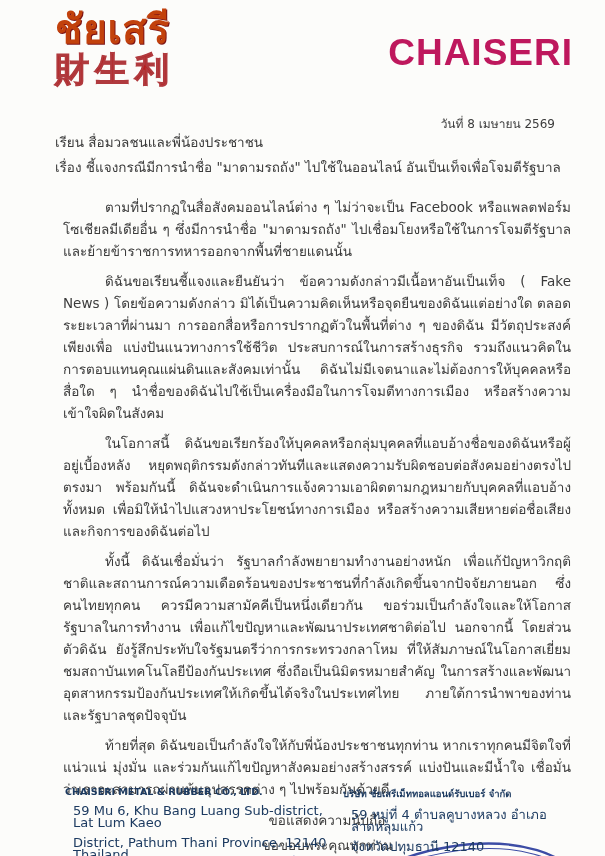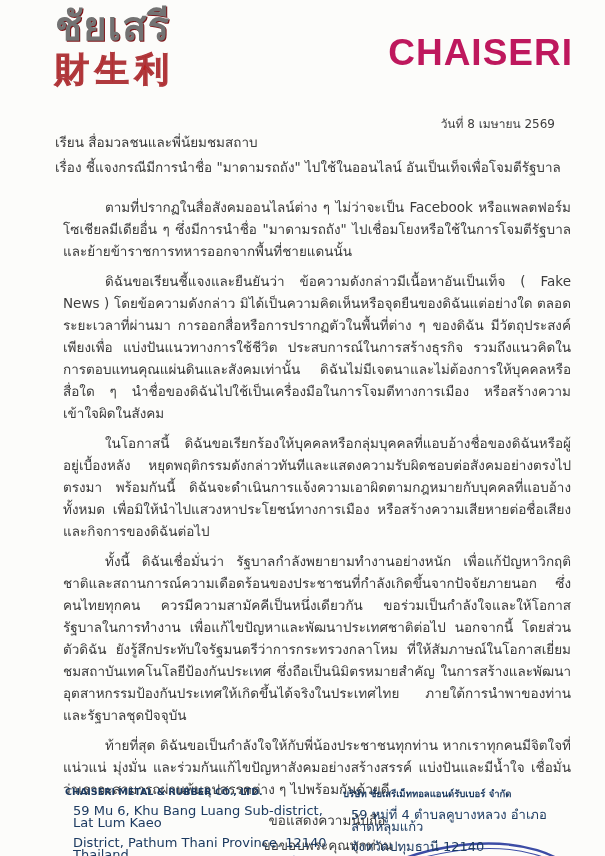--- a/index.html
+++ b/index.html
@@ -8,24 +8,24 @@
     width:605px;height:856px;
     background:#fcfcfa;
     font-family:"DejaVu Sans","Liberation Sans",sans-serif;
     color:#3b3b3b;
     overflow:hidden;
   }
   
   .header{position:absolute;top:10px;left:55px;right:32px;display:flex;justify-content:space-between;align-items:flex-start;}
   .logo{display:flex;flex-direction:column;line-height:1;}
   .logo-thai{
-    font-size:40px;font-weight:bold;color:#737373;
+    font-size:40px;font-weight:bold;color:#c2410c;
     letter-spacing:1px;
     text-shadow:1px 1px 0 #7c1215;
-    font-family:Liberation Mono, monospace;
+    font-family:Liberation Serif, serif;
   }
   .logo-cn{
     font-size:34px;color:#b91c1c;font-weight:bold;
     letter-spacing:6px;margin-top:2px;
     -webkit-text-stroke:1px #b03a3e;
     text-shadow:none;
     font-family:"DejaVu Serif","Liberation Serif",serif;
   }
   .brand{
     margin-top:22px;
@@ -70,21 +70,21 @@
     <div class="logo">
       <span class="logo-thai">ชัยเสรี</span>
       <span class="logo-cn">財生利</span>
     </div>
     <div class="brand">CHAISERI</div>
   </div>
 
   <div class="date-line">วันที่ 8 เมษายน 2569</div>
 
   <div class="body">
-    <p class="to-line">เรียน สื่อมวลชนและพี่น้ยมชมสถาบ</p>
+    <p class="to-line">เรียน สื่อมวลชนและพี่น้องประชาชน</p>
     <p class="subject-line">เรื่อง ชี้แจงกรณีมีการนำชื่อ "มาดามรถถัง" ไปใช้ในออนไลน์ อันเป็นเท็จเพื่อโจมตีรัฐบาล</p>
 
     <div class="paras" id="paras">
         <p>ตามที่ปรากฏในสื่อสังคมออนไลน์ต่าง ๆ ไม่ว่าจะเป็น Facebook หรือแพลตฟอร์มโซเชียลมีเดียอื่น ๆ ซึ่งมีการนำชื่อ "มาดามรถถัง" ไปเชื่อมโยงหรือใช้ในการโจมตีรัฐบาล และย้ายข้าราชการทหารออกจากพื้นที่ชายแดนนั้น</p>
         <p>ดิฉันขอเรียนชี้แจงและยืนยันว่า ข้อความดังกล่าวมีเนื้อหาอันเป็นเท็จ ( Fake News ) โดยข้อความดังกล่าว มิได้เป็นความคิดเห็นหรือจุดยืนของดิฉันแต่อย่างใด ตลอดระยะเวลาที่ผ่านมา การออกสื่อหรือการปรากฏตัวในพื้นที่ต่าง ๆ ของดิฉัน มีวัตถุประสงค์เพียงเพื่อ แบ่งปันแนวทางการใช้ชีวิต ประสบการณ์ในการสร้างธุรกิจ รวมถึงแนวคิดในการตอบแทนคุณแผ่นดินและสังคมเท่านั้น ดิฉันไม่มีเจตนาและไม่ต้องการให้บุคคลหรือสื่อใด ๆ นำชื่อของดิฉันไปใช้เป็นเครื่องมือในการโจมตีทางการเมือง หรือสร้างความเข้าใจผิดในสังคม</p>
         <p>ในโอกาสนี้ ดิฉันขอเรียกร้องให้บุคคลหรือกลุ่มบุคคลที่แอบอ้างชื่อของดิฉันหรือผู้อยู่เบื้องหลัง หยุดพฤติกรรมดังกล่าวทันทีและแสดงความรับผิดชอบต่อสังคมอย่างตรงไปตรงมา พร้อมกันนี้ ดิฉันจะดำเนินการแจ้งความเอาผิดตามกฎหมายกับบุคคลที่แอบอ้างทั้งหมด เพื่อมิให้นำไปแสวงหาประโยชน์ทางการเมือง หรือสร้างความเสียหายต่อชื่อเสียงและกิจการของดิฉันต่อไป</p>
         <p>ทั้งนี้ ดิฉันเชื่อมั่นว่า รัฐบาลกำลังพยายามทำงานอย่างหนัก เพื่อแก้ปัญหาวิกฤติชาติและสถานการณ์ความเดือดร้อนของประชาชนที่กำลังเกิดขึ้นจากปัจจัยภายนอก ซึ่งคนไทยทุกคน ควรมีความสามัคคีเป็นหนึ่งเดียวกัน ขอร่วมเป็นกำลังใจและให้โอกาสรัฐบาลในการทำงาน เพื่อแก้ไขปัญหาและพัฒนาประเทศชาติต่อไป นอกจากนี้ โดยส่วนตัวดิฉัน ยังรู้สึกประทับใจรัฐมนตรีว่าการกระทรวงกลาโหม ที่ให้สัมภาษณ์ในโอกาสเยี่ยมชมสถาบันเทคโนโลยีป้องกันประเทศ ซึ่งถือเป็นนิมิตรหมายสำคัญ ในการสร้างและพัฒนาอุตสาหกรรมป้องกันประเทศให้เกิดขึ้นได้จริงในประเทศไทย ภายใต้การนำพาของท่านและรัฐบาลชุดปัจจุบัน</p>
         <p>ท้ายที่สุด ดิฉันขอเป็นกำลังใจให้กับพี่น้องประชาชนทุกท่าน หากเราทุกคนมีจิตใจที่แน่วแน่ มุ่งมั่น และร่วมกันแก้ไขปัญหาสังคมอย่างสร้างสรรค์ แบ่งปันและมีน้ำใจ เชื่อมั่นว่าเราจะสามารถผ่านพ้นอุปสรรคต่าง ๆ ไปพร้อมกันด้วยดี</p>
       </div>
 

